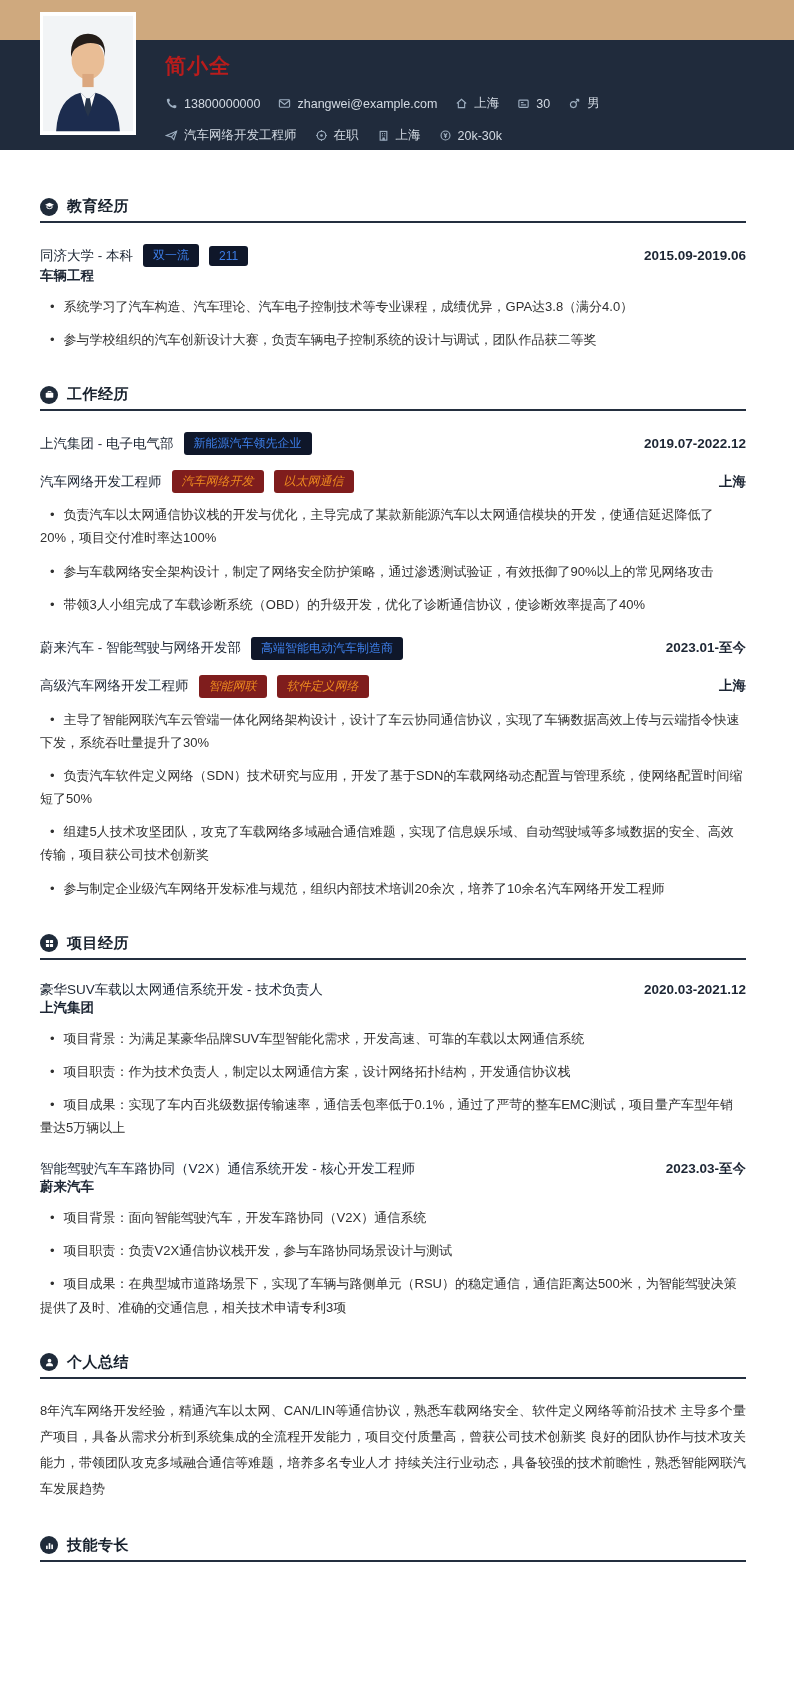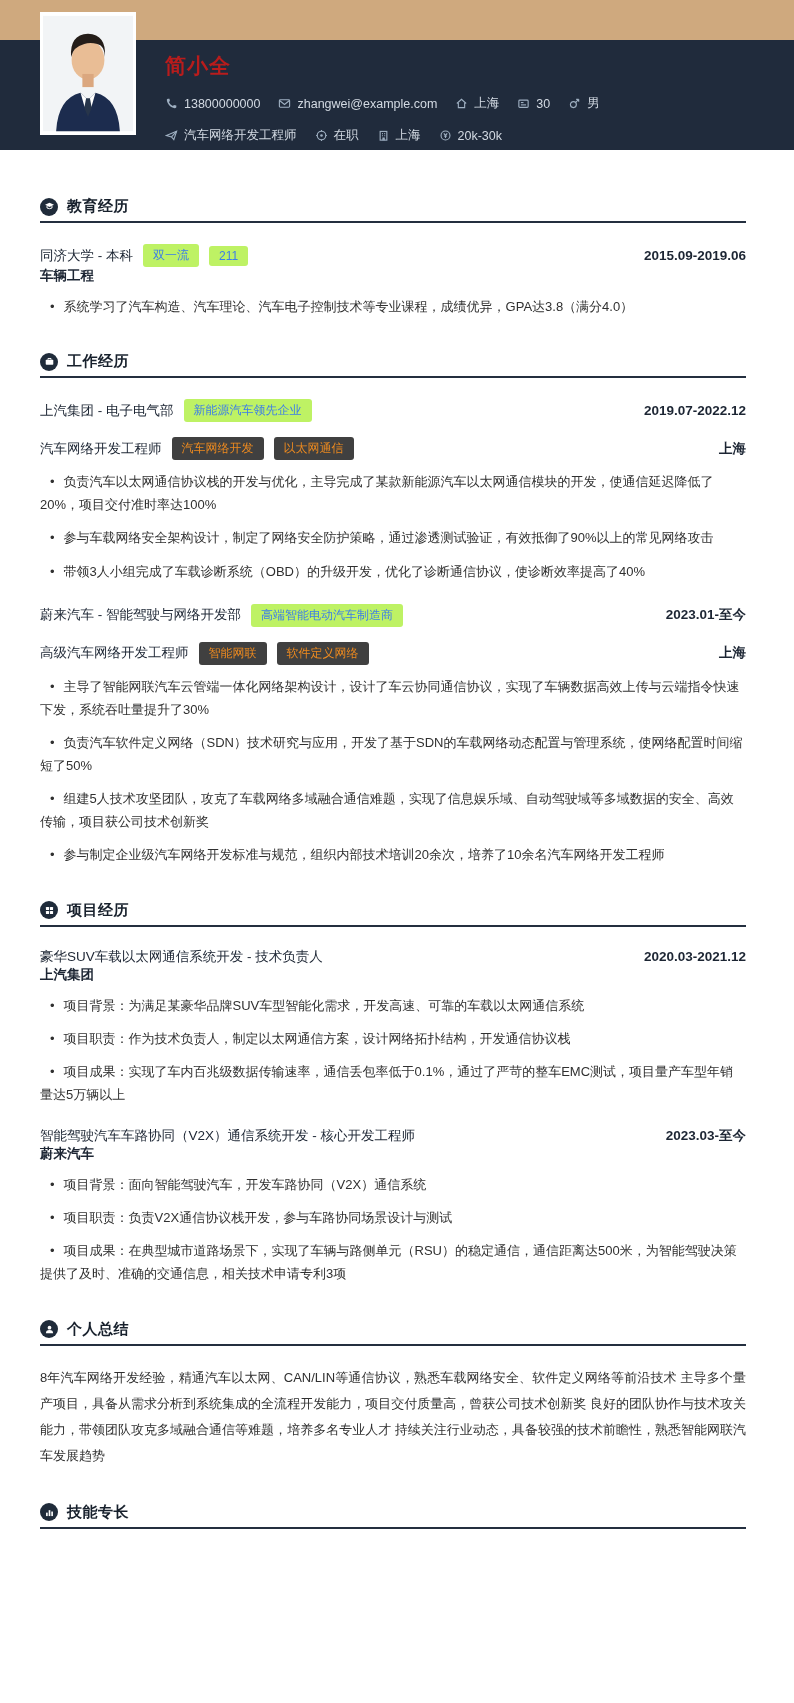--- a/index.html
+++ b/index.html
@@ -39,22 +39,22 @@
   .sec-icon svg { width:11px; height:11px; }
   .sec-icon svg * { fill:#ffffff; }
   .sec-icon svg .st { fill:none; stroke:#ffffff; stroke-width:1.4; }
   .sec-title { font-size:15px; font-weight:bold; color:#17202c; letter-spacing:0.5px; }
   .entry-top { display:flex; justify-content:space-between; align-items:center; margin-top:21px; }
   .entry-sub { display:flex; justify-content:space-between; align-items:center; margin-top:15px; }
   .e-left { display:flex; align-items:center; gap:10px; }
   .e-title { font-weight:normal; font-size:13.5px; color:#1c2533; }
   .e-right { font-weight:bold; font-size:13.5px; color:#1c2533; white-space:nowrap; }
   .tag { font-size:12px; padding:3px 10px; border-radius:3px; white-space:nowrap; }
-  .tag-blue { color:#3D7EE8; background:#bef264; }
-  .tag-orange { color:#ED8A1F; background:#404040; }
+  .tag-blue { color:#3D7EE8; background:#0f172a; }
+  .tag-orange { color:#ED8A1F; background:#7f1d1d;font-style:italic; }
   .bullet { font-size:13px; color:#303030; line-height:1.78; margin-top:10px; }
   .bullet::before { content:"•"; margin:0 9px 0 10px; color:#303030; }
   .plainline { font-weight:bold; font-size:13.5px; color:#1c2533; margin-top:0; }
   .summary-text { font-size:13px; color:#303030; line-height:2.0; margin-top:19px; text-align:justify; }
 </style>
 </head>
 <body>
 
 <div class="masthead">
   <div class="topbar"></div>
@@ -161,20 +161,21 @@
   <div class="entry-top">
     <div class="e-left">
       <span class="e-title">同济大学 - 本科</span>
       <span class="tag tag-blue">双一流</span>
       <span class="tag tag-blue">211</span>
     </div>
     <span class="e-right">2015.09-2019.06</span>
   </div>
   <div class="plainline">车辆工程</div>
   <p class="bullet">系统学习了汽车构造、汽车理论、汽车电子控制技术等专业课程，成绩优异，GPA达3.8（满分4.0）</p>
+  <p class="bullet">参与学校组织的汽车创新设计大赛，负责车辆电子控制系统的设计与调试，团队作品获二等奖</p>
 
   <div class="sec-head">
     <span class="sec-icon">
       <svg viewBox="0 0 16 16">
           <rect x="2.5" y="5.6" width="11" height="7" rx="1"></rect>
           <path class="st" d="M5.8 5.4 V3.6 H10.2 V5.4"></path>
         </svg>
     </span>
     <span class="sec-title">工作经历</span>
   </div>

